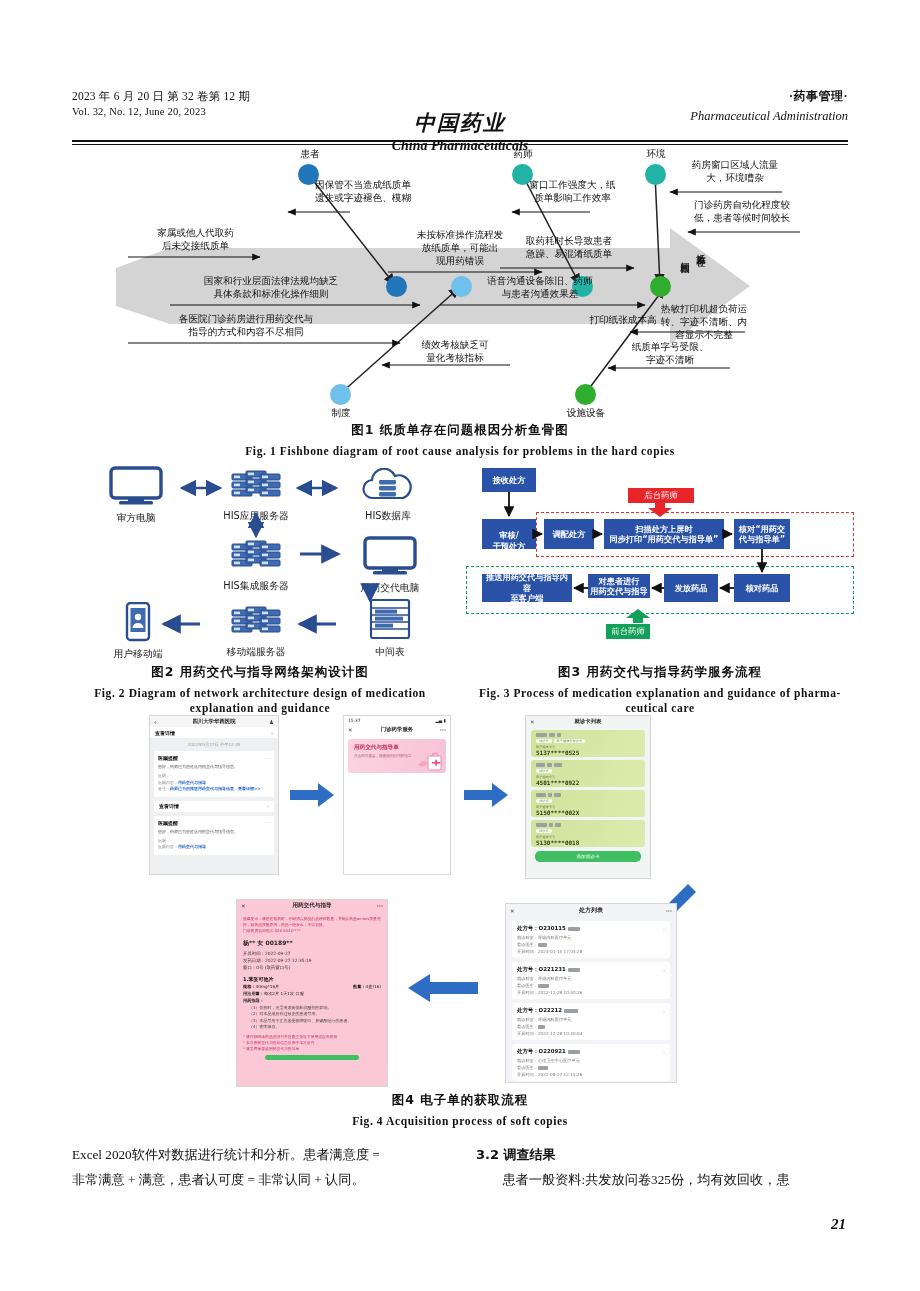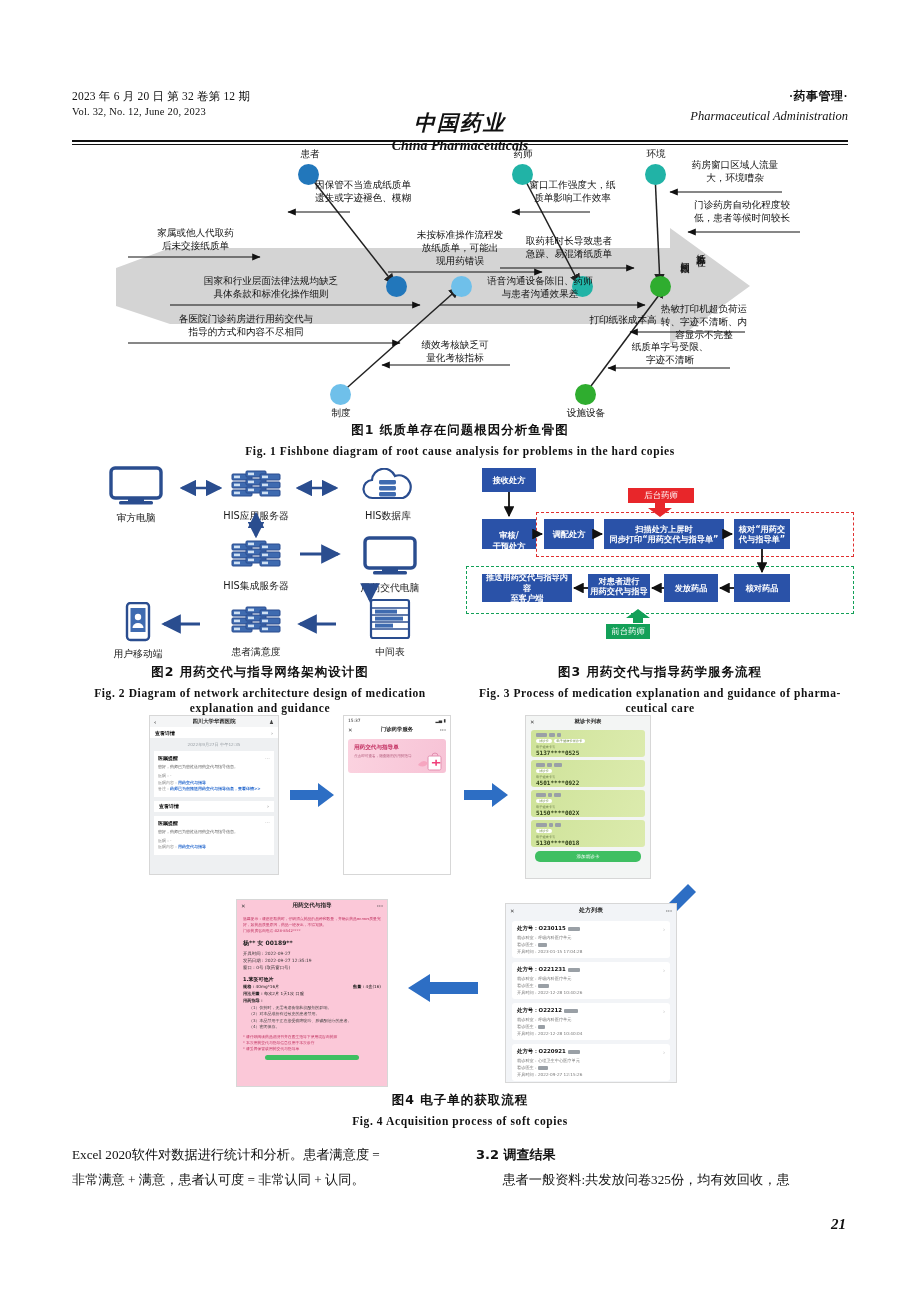--- a/index.html
+++ b/index.html
@@ -309,21 +309,21 @@
             <rect x="4" y="13.6" width="6" height="2.6"></rect>
             <rect x="4" y="21.6" width="6" height="2.6"></rect>
           <rect x="18" y="2.6" width="6" height="2.6"></rect>
             <rect x="18" y="10.6" width="6" height="2.6"></rect>
             <rect x="18" y="18.6" width="6" height="2.6"></rect>
           <rect x="32" y="5.6" width="6" height="2.6"></rect>
             <rect x="32" y="13.6" width="6" height="2.6"></rect>
             <rect x="32" y="21.6" width="6" height="2.6"></rect>
         </g>
       </svg>
-      <div class="nw-cap">患者满意度</div>
+      <div class="nw-cap">移动端服务器</div>
     </div>
 
     <div class="nw-cell" style="left:258px;top:132px;width:92px;">
       <svg width="42" height="42" viewBox="0 0 42 42">
         <rect x="2" y="2" width="38" height="38" rx="2" fill="#fff" stroke="#2a4d8f" stroke-width="2.2"></rect>
         <g stroke="#2a4d8f" stroke-width="1.7">
           <line x1="2" y1="10" x2="40" y2="10"></line>
             <line x1="2" y1="17" x2="40" y2="17"></line>
           <line x1="2" y1="24" x2="40" y2="24"></line>
             <line x1="2" y1="31" x2="40" y2="31"></line>

